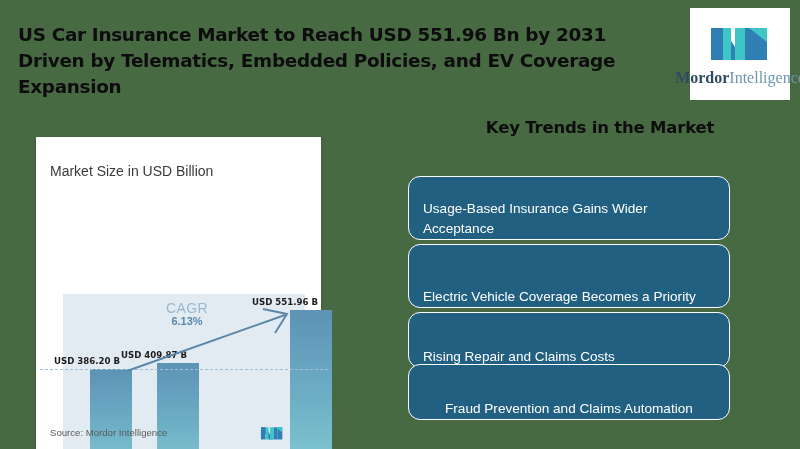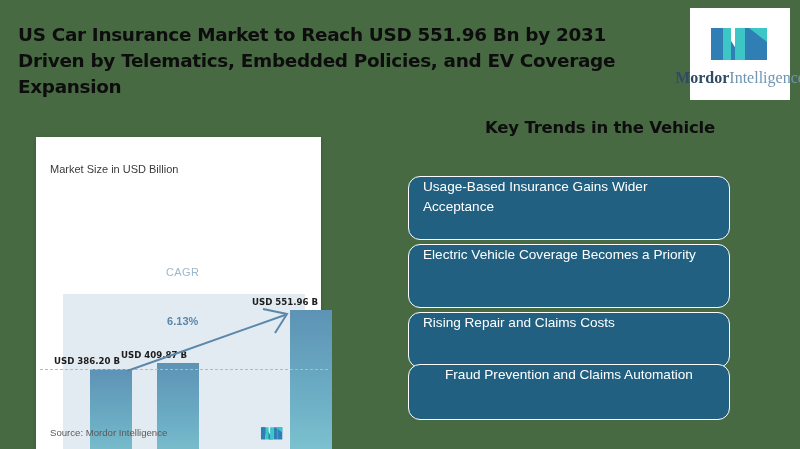--- a/index.html
+++ b/index.html
@@ -73,21 +73,21 @@
     font-family: "DejaVu Sans", sans-serif;
     font-weight: bold;
     font-size: 13.2px;
     color: #1c1c1c;
     letter-spacing: -0.2px;
     white-space: nowrap;
   }
   #chart-subtitle {
     position: absolute;
     left: 14px; top: 26px;
-    font-size: 11px;
+    font-size: 14px;
     color: #3a3a3a;
     white-space: nowrap;
   }
 
   
   #plot {
     position: absolute;
     left: 27px;
     top: 60px;
     width: 242px;
@@ -135,22 +135,22 @@
   
   #cagr-arrow { position: absolute; left: 60px; bottom: 160px; width: 180px; height: 72px; }
   #cagr-text {
     position: absolute;
     left: 103px;
     bottom: 207px;
     text-align: center;
     line-height: 13px;
     white-space: nowrap;
   }
-  #cagr-text .c1 { font-size: 11px; color: #9cb8cc; display:block; letter-spacing:0.4px; }
-  #cagr-text .c2 { font-size: 11px; color: #5b87a8; font-weight: bold; display:block;margin-top:36px; }
+  #cagr-text .c1 { font-size: 14px; color: #9cb8cc; display:block; letter-spacing:0.4px; }
+  #cagr-text .c2 { font-size: 11px; color: #5b87a8; font-weight: bold; display:block; }
 
   
   #source-row {
     position: absolute;
     left: 14px;
     bottom: 6px;
     width: 258px;
     height: 18px;
   }
   #source-text {
@@ -180,21 +180,21 @@
     left: 408px;
     width: 322px;
     background: #216081;
     border: 1.6px solid #ffffff;
     border-radius: 12px;
     box-sizing: border-box;
     color: #ffffff;
     font-size: 13.6px;
     line-height: 20px;
     display: flex;
-    align-items: flex-start;
+    align-items: flex-end;
     padding: 0 14px;
   }
   #trend-0 { top: 176px; height: 64px; }
   #trend-1 { top: 244px; height: 64px; }
   #trend-2 { top: 312px; height: 56px; }
   #trend-3 { top: 364px; height: 56px; padding-left: 36px; }
 </style>
 </head>
 <body>
 
@@ -251,21 +251,21 @@
       <polygon points="2,6 14,6 34,38 22,38" fill="#2f7fb5"></polygon>
       <polygon points="14,6 22,6 22,38 14,38" fill="#3ec6c6"></polygon>
       <polygon points="26,38 26,6 36,6 36,38" fill="#3ec6c6"></polygon>
       <polygon points="36,6 46,6 46,38 36,38" fill="#2f7fb5"></polygon>
       <polygon points="46,6 58,6 58,38 46,38" fill="#2f7fb5"></polygon>
       <polygon points="40,6 58,6 58,20 40,6" fill="#3ec6c6"></polygon>
     </svg>
   </div>
 </div>
 
-<div id="trends-heading">Key Trends in the Vehicle</div>
+<div id="trends-heading">Key Trends in the Market</div>
 
 <div class="trend-card" id="trend-0">
   <span>Usage-Based Insurance Gains Wider Acceptance</span>
 </div>
 <div class="trend-card" id="trend-1">
   <span>Electric Vehicle Coverage Becomes a Priority</span>
 </div>
 <div class="trend-card" id="trend-2">
   <span>Rising Repair and Claims Costs</span>
 </div>

